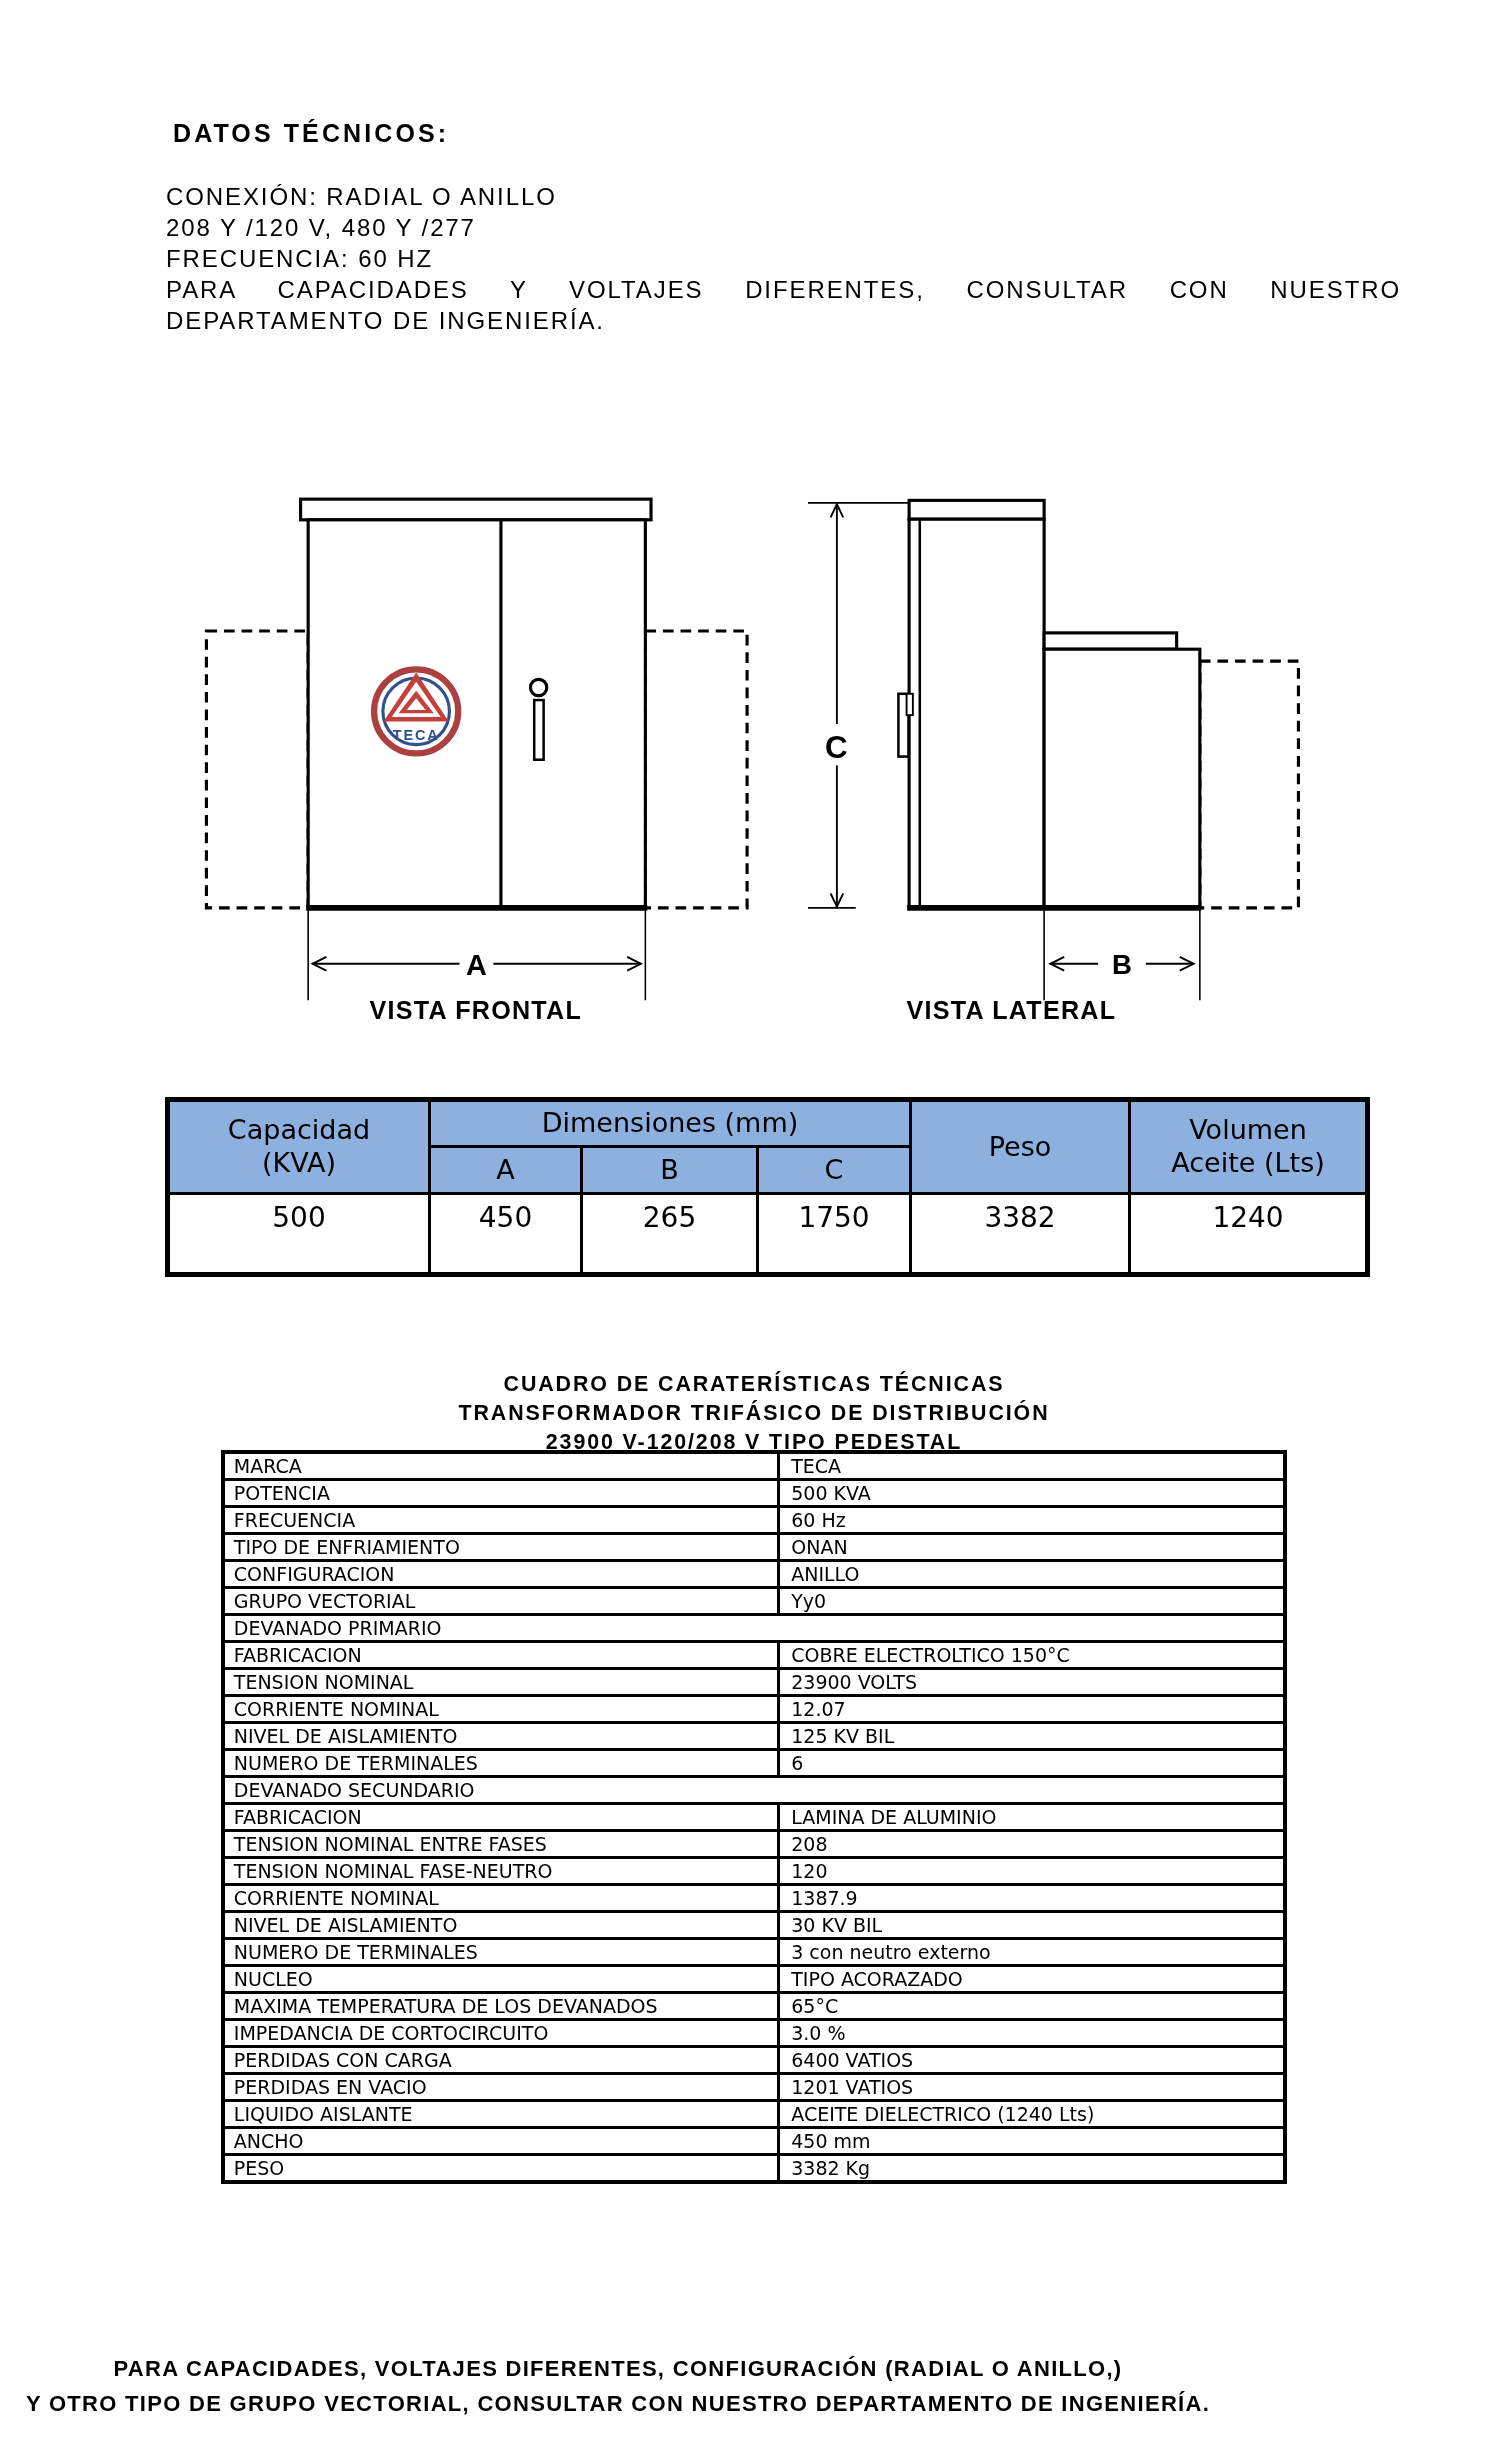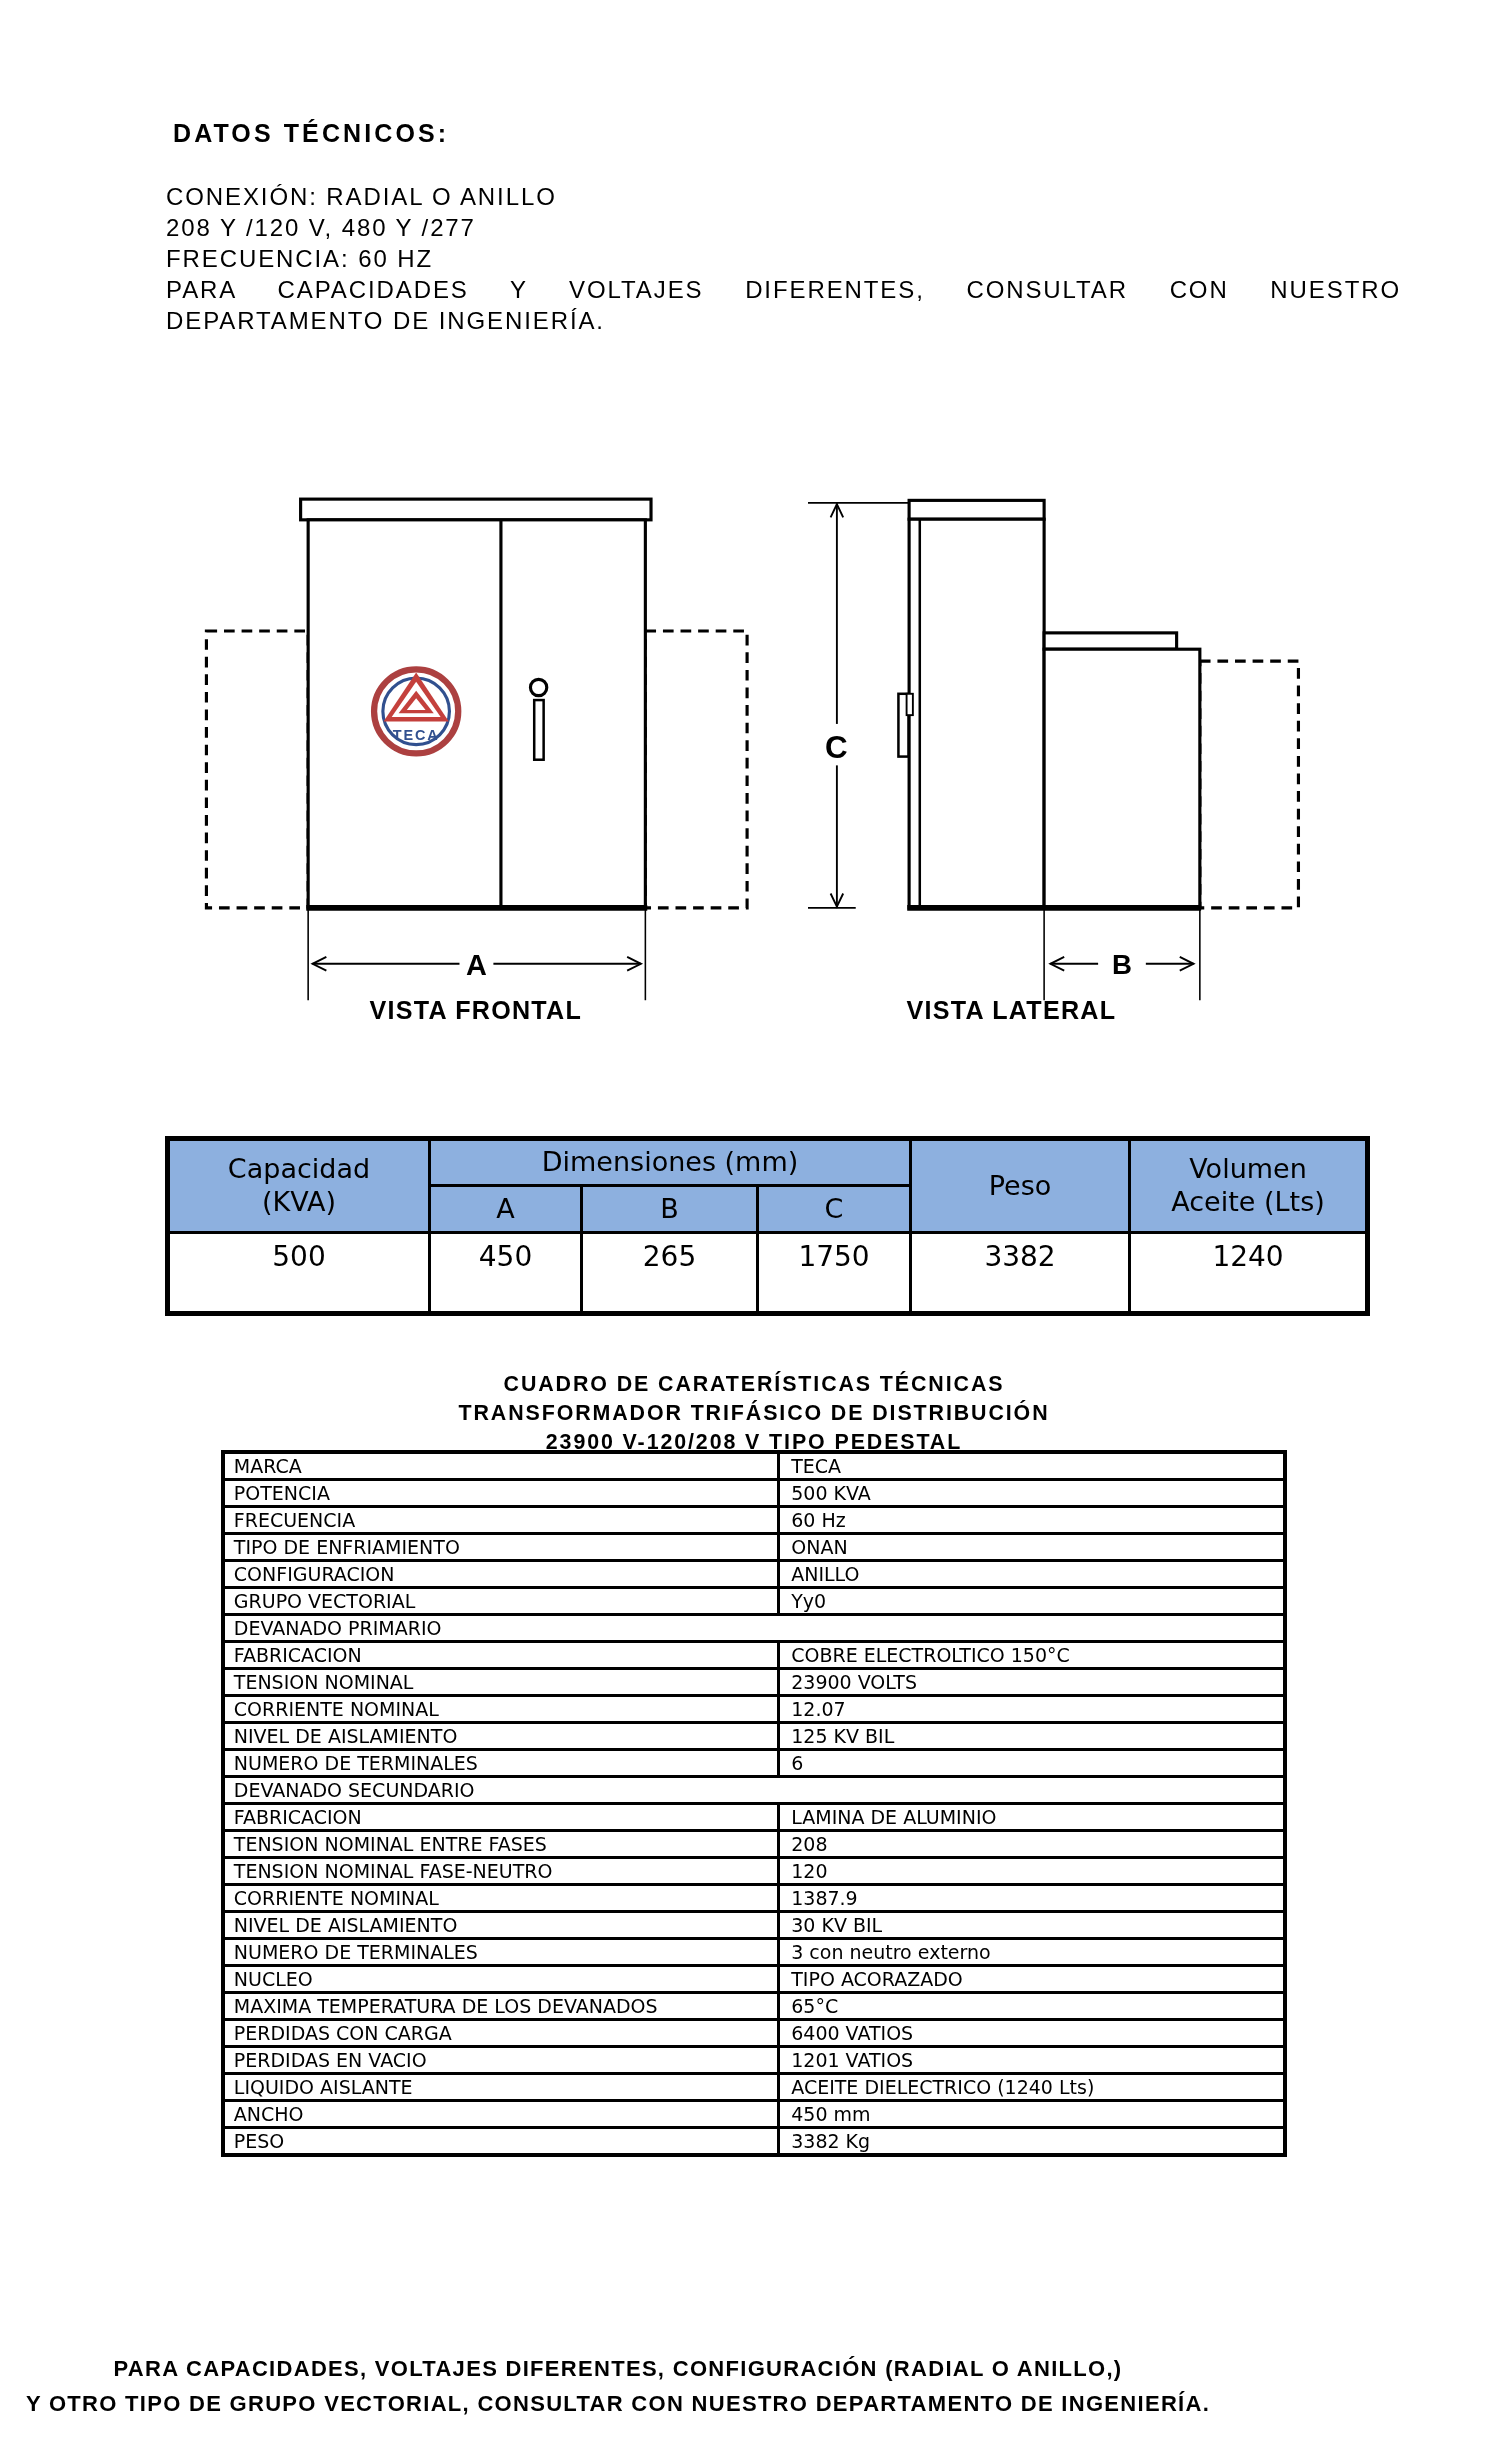--- a/index.html
+++ b/index.html
@@ -20,21 +20,20 @@
   .intro .line { white-space:nowrap; }
   .intro .justify { white-space:normal; text-align:justify; text-align-last:justify; }
   .diagram { position:absolute; left:0; top:474px; }
   .diagram text { font-family:"Liberation Sans", sans-serif; font-weight:bold; }
 
   table.dim-table {
     position:absolute; left:165px; top:1097px; width:1200px;
     border-collapse:collapse; table-layout:fixed;
     border:5px solid #000; text-align:center;
     font-family:"DejaVu Sans", sans-serif;
-    margin-top:39px;
   }
   .dim-table td { border:3.1px solid #000; }
   .dim-table .hd {
     background:#8DB0DF; font-size:27px; line-height:1.22; white-space:pre-line;
     vertical-align:middle;
   }
   .dim-table tr.hrow1 { height:47px; }
   .dim-table tr.hrow2 { height:47px; }
   .dim-table .val { font-size:28px; vertical-align:top; padding-top:6.3px; height:70px; }
 
@@ -263,20 +262,24 @@
       </tr>
       <tr>
         <td>NUCLEO</td>
         <td class="spec-value">TIPO ACORAZADO</td>
       </tr>
       <tr>
         <td>MAXIMA TEMPERATURA DE LOS DEVANADOS</td>
         <td class="spec-value">65°C</td>
       </tr>
       <tr>
+        <td>IMPEDANCIA DE CORTOCIRCUITO</td>
+        <td class="spec-value">3.0 %</td>
+      </tr>
+      <tr>
         <td>PERDIDAS CON CARGA</td>
         <td class="spec-value">6400 VATIOS</td>
       </tr>
       <tr>
         <td>PERDIDAS EN VACIO</td>
         <td class="spec-value">1201 VATIOS</td>
       </tr>
       <tr>
         <td>LIQUIDO AISLANTE</td>
         <td class="spec-value">ACEITE DIELECTRICO (1240 Lts)</td>

